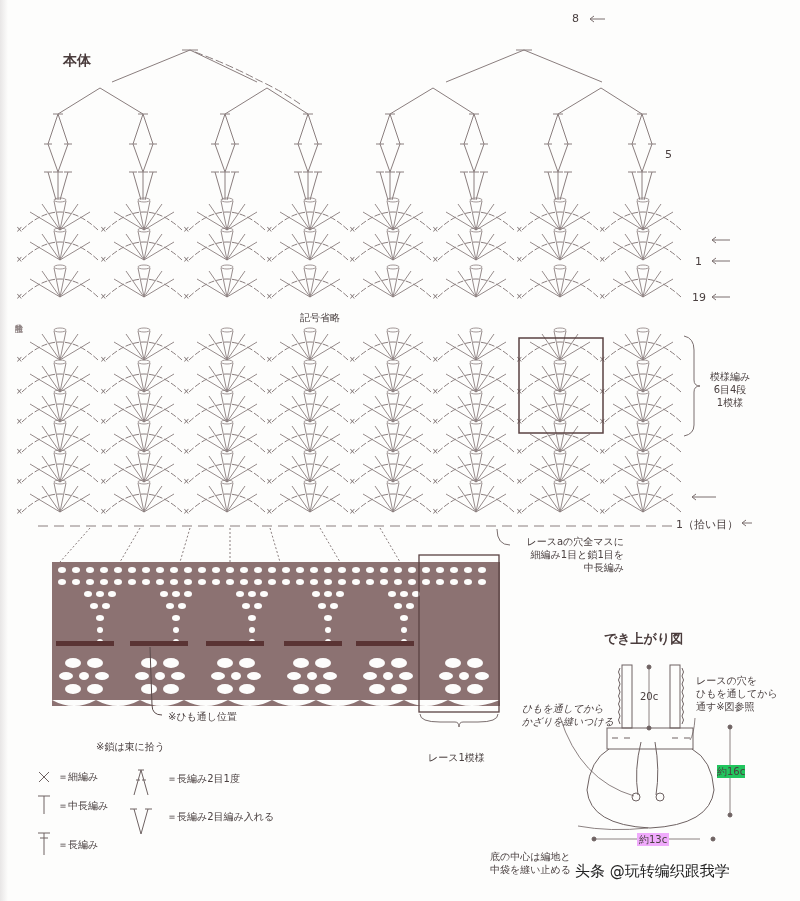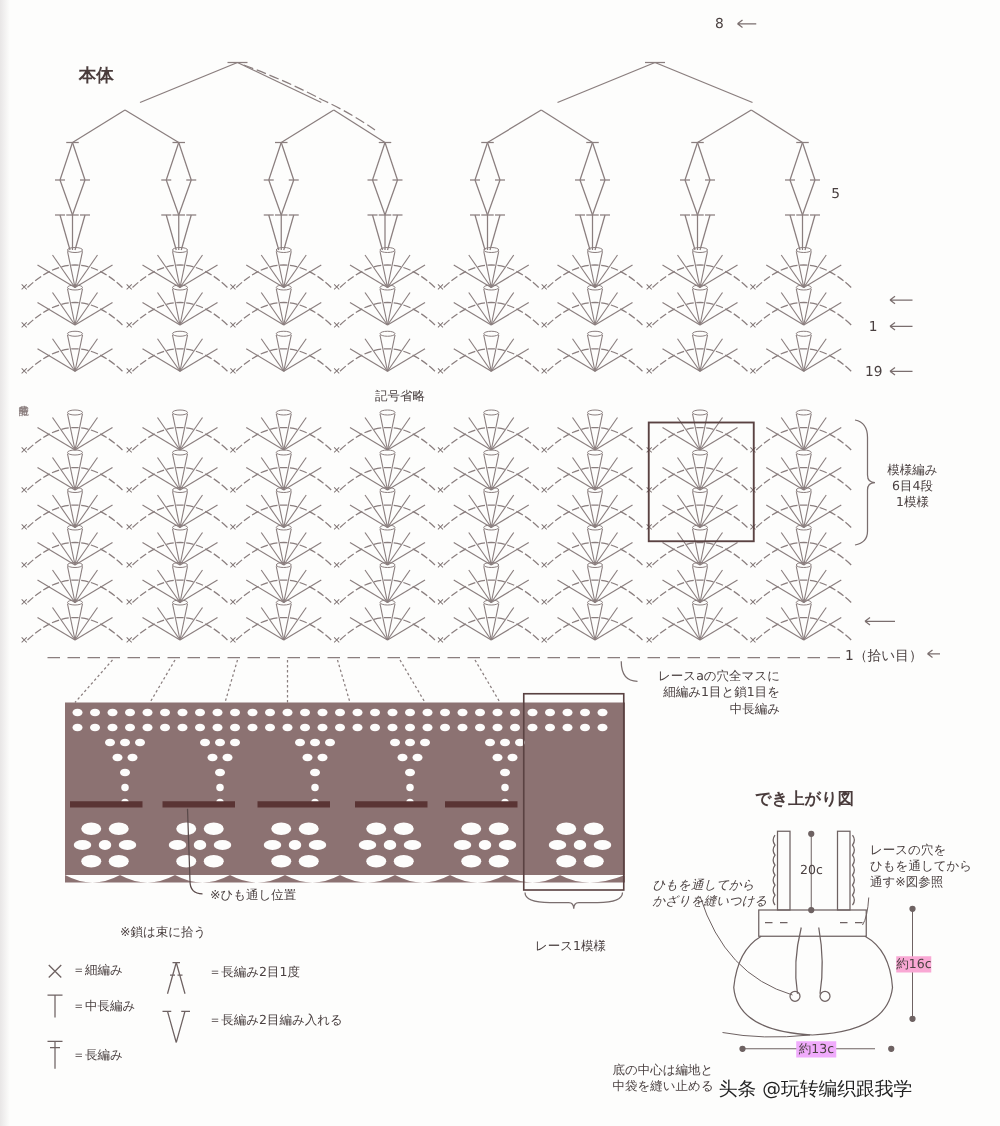--- a/index.html
+++ b/index.html
@@ -266,21 +266,21 @@
 <div class="abs txt" style="left:96px;top:740px;">※鎖は束に拾う</div>
 
 <div class="abs txt" style="left:58px;top:770px;">＝細編み</div>
 <div class="abs txt" style="left:58px;top:799px;">＝中長編み</div>
 <div class="abs txt" style="left:58px;top:838px;">＝長編み</div>
 <div class="abs txt" style="left:167px;top:772px;">＝長編み2目1度</div>
 <div class="abs txt" style="left:167px;top:810px;">＝長編み2目編み入れる</div>
 
 <div class="abs title" style="left:604px;top:630px;font-size:13px;">でき上がり図</div>
 <div class="abs txt" style="left:640px;top:690px;">20c</div>
-<div class="abs txt" style="left:717px;top:765px;background:#f9a8d4;">約16c</div>
+<div class="abs txt" style="left:717px;top:765px;background:#22c55e;">約16c</div>
 <div class="abs txt" style="left:637px;top:833px;background:#f0abfc;padding:0 2px;">約13c</div>
 
 <div class="abs txt" style="left:696px;top:674px;">
   <div>レースの穴を</div>
   <div>ひもを通してから</div>
   <div>通す※図参照</div>
 </div>
 <div class="abs txt" style="left:522px;top:702px;font-style:italic;">
   <div>ひもを通してから</div>
   <div>かざりを縫いつける</div>

